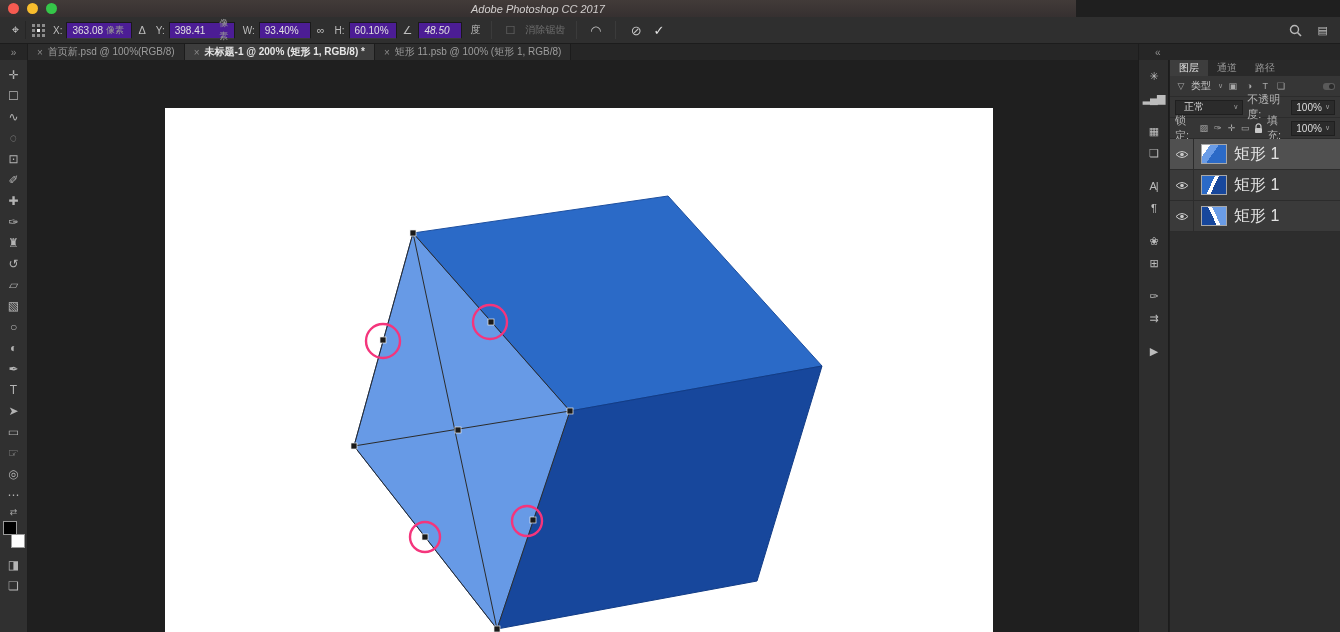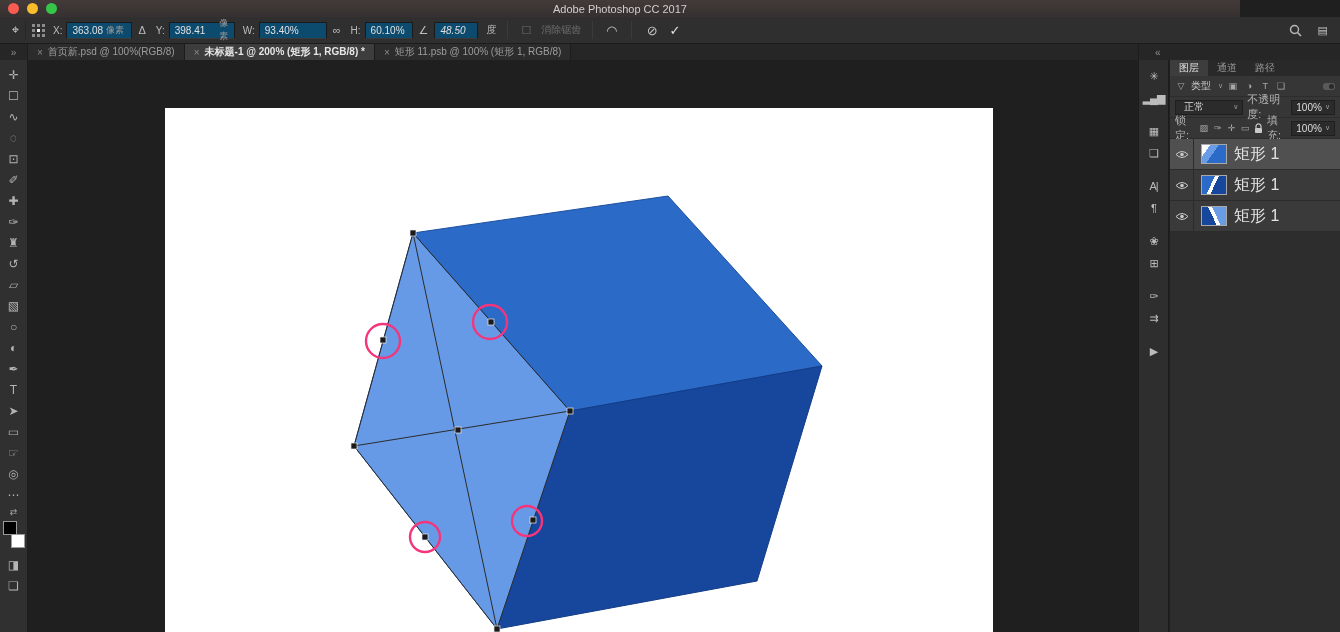--- a/index.html
+++ b/index.html
@@ -1,35 +1,35 @@
 <!DOCTYPE html>
 <html><head>
 <meta charset="utf-8">
 <style>
   * { margin:0; padding:0; box-sizing:border-box; }
   html,body { width:1340px; height:632px; overflow:hidden; }
   body { position:relative; background:#1f1f1f; font-family:"Liberation Sans", sans-serif;
          color:#c8c8c8; -webkit-font-smoothing:antialiased; }
 
   
-  #titlebar { position:absolute; left:0; top:0; width:1240px; height:17px;
-    background:linear-gradient(#423b39,#363030); display:flex; align-items:center; }
+  #titlebar { position:absolute; left:0; top:0; width:1076px; height:17px;
+    background:linear-gradient(#423b39,#363030); display:flex; align-items:center;font-style:italic; }
   .traffic { display:flex; gap:8px; margin-left:8px; z-index:2; }
   .light { width:11px; height:11px; border-radius:50%; display:inline-block; }
   .light.red { background:#f75b51; } .light.yellow { background:#f8bd2d; } .light.green { background:#35c649; }
   #title-text { position:absolute; left:0; right:0; text-align:center; font-size:11px; color:#d2cfce; }
 
   
   #optionsbar { position:absolute; left:0; top:17px; width:1340px; height:27px;
     background:#2f2f2f; border-bottom:1px solid #1c1c1c; display:flex; align-items:center;
     font-size:10px; color:#c2c2c2; padding-left:6px; gap:4px; }
   .opt-toolicon { width:20px; height:18px; display:flex; align-items:center; justify-content:center;
     color:#d0d0d0; font-size:13px; border-right:1px solid #262626; margin-right:2px; }
   .opt-label { color:#bdbdbd; margin-left:4px; }
-  .opt-field { background:#0c4a6e; border:1px solid #1a1a1a; border-bottom-color:#3a3a3a; height:17px;
+  .opt-field { background:#4c1d95; border:1px solid #1a1a1a; border-bottom-color:#3a3a3a; height:17px;
     display:flex; align-items:center; padding:0 5px; color:#e0e0e0; }
   .opt-field .unit { color:#969696; margin-left:3px; font-size:9px; }
   .opt-glyph { color:#bdbdbd; font-size:11px; padding:0 2px; }
   .opt-sep { width:1px; height:18px; background:#242424; border-right:1px solid #3b3b3b; margin:0 7px; }
   .dim { color:#6d6d6d; }
   .opt-commit { color:#e3e3e3; font-size:13px; padding:0 4px; }
   .opt-cancel { color:#c7c7c7; font-size:13px; padding:0 4px; }
   .opt-right { margin-left:auto; display:flex; align-items:center; gap:14px; margin-right:10px; }
 
   
@@ -134,21 +134,21 @@
     <span>363.08</span>
     <span class="unit">像素</span>
   </span>
   <span class="opt-glyph">Δ</span>
   <span class="opt-label">Y:</span>
   <span class="opt-field" style="width:66px;gap:11px;">
     <span>398.41</span>
     <span class="unit">像素</span>
   </span>
   <span class="opt-label">W:</span>
-  <span class="opt-field" style="width:68px;">
+  <span class="opt-field" style="width:52px;">
     <span>93.40%</span>
   </span>
   <span class="opt-glyph">∞</span>
   <span class="opt-label">H:</span>
   <span class="opt-field" style="width:48px;">
     <span>60.10%</span>
   </span>
   <span class="opt-glyph">∠</span>
   <span class="opt-field" style="width:44px;font-style:italic;">
     <span>48.50</span>

